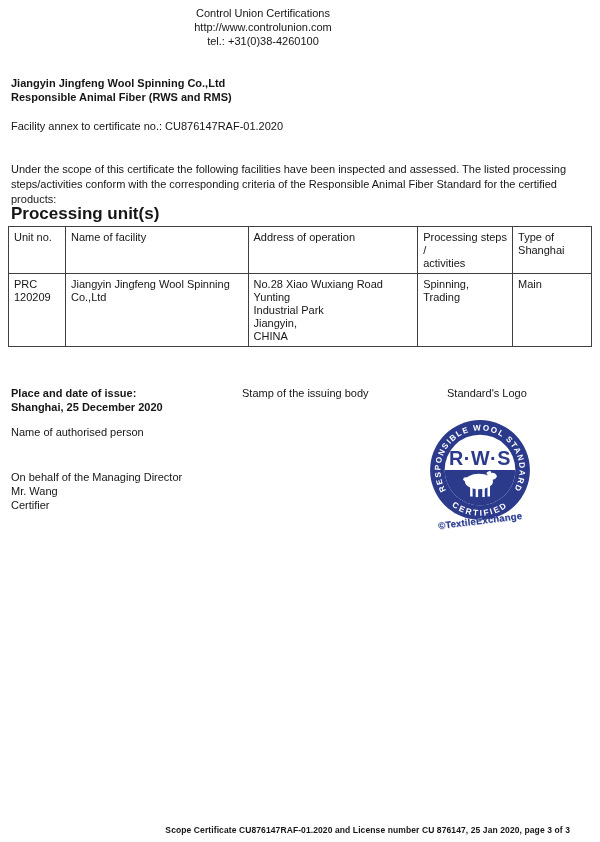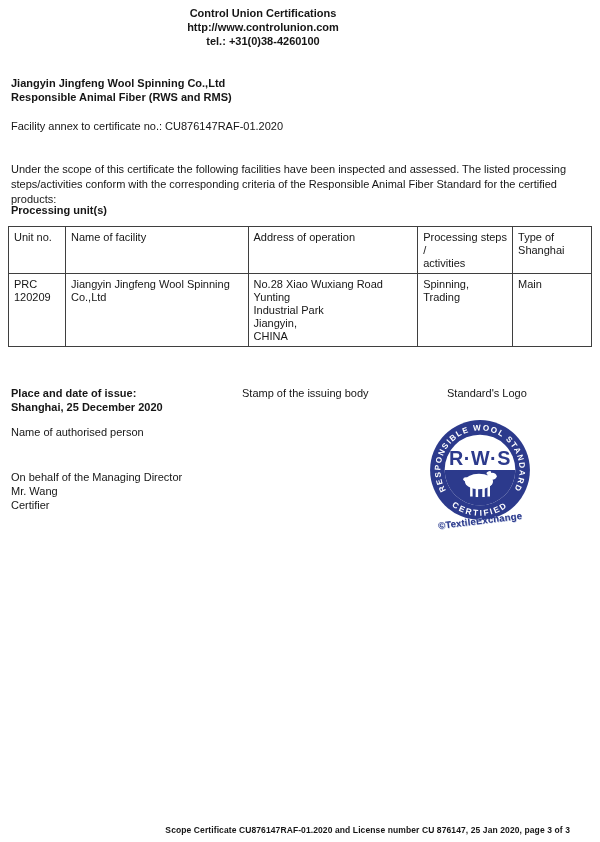--- a/index.html
+++ b/index.html
@@ -10,37 +10,37 @@
     font-family:"Liberation Sans", sans-serif;
     color:#161616;
     overflow:hidden;
     margin:0 auto;
   }
   .abs{position:absolute;}
   .pre{white-space:pre-line;}
   .letterhead{
     left:0;top:6px;width:526px;
     text-align:center;
-    font-size:11px;line-height:14px;font-weight:bold;
+    font-size:11px;line-height:14px;
   }
   .company-block{
     left:11px;top:76px;
     font-size:11px;line-height:14px;font-weight:bold;
   }
   .annex-line{
     left:11px;top:119px;
     font-size:11px;line-height:14px;
   }
   .scope-paragraph{
     left:11px;top:162px;width:585px;
     font-size:11px;line-height:15px;
   }
   .section-title{
     left:11px;top:204px;
-    font-size:11px;font-weight:bold;
+    font-size:17px;font-weight:bold;
   }
   table.units{
     position:absolute;left:8px;top:226px;
     width:584px;
     border-collapse:collapse;
     font-size:11px;line-height:13px;
   }
   table.units th, table.units td{
     border:1px solid #3f3f3f;
     font-weight:normal;

